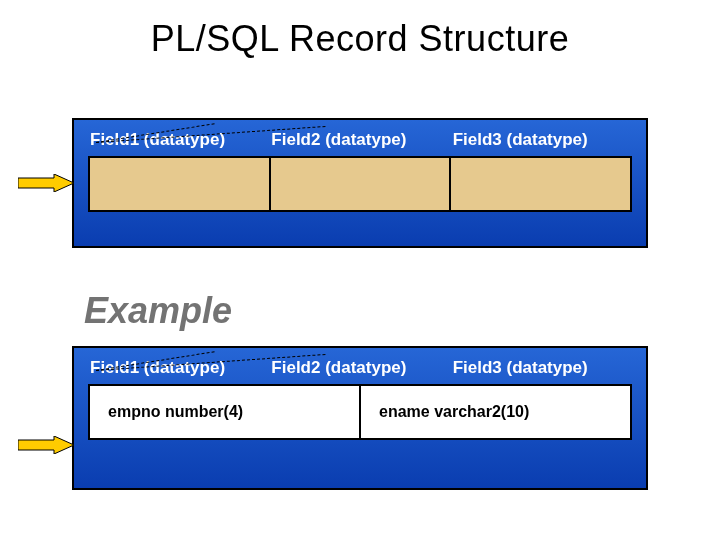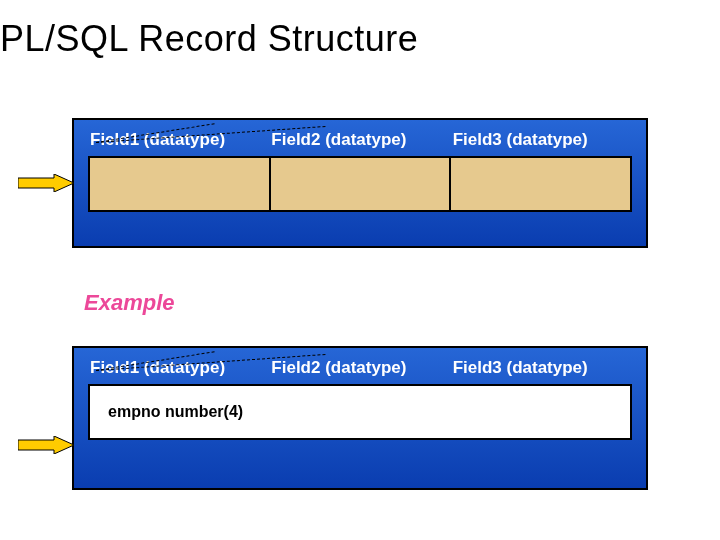--- a/index.html
+++ b/index.html
@@ -8,21 +8,21 @@
     width: 720px;
     height: 540px;
     background: #fff;
     font-family: Arial, Helvetica, sans-serif;
     position: relative;
     overflow: hidden;
   }
   .title {
     font-size: 36px;
     font-weight: normal;
-    text-align: left;
+    text-align: center;
     margin-top: 18px;
     color: #000;
     letter-spacing: 0.5px;
   }
   .panel {
     position: absolute;
     left: 72px;
     width: 576px;
     background: linear-gradient(#2666d6, #0a3db0);
     border: 2px solid #000;
@@ -64,24 +64,24 @@
     overflow: hidden;
   }
   .cell:first-child { margin-left: 0; }
   .cell.blank { background: #e6c98e; }
   .cell.data  { background: #fff; }
 
   .example-label {
     position: absolute;
     left: 84px;
     top: 290px;
-    font-size: 22px;
+    font-size: 36px;
     font-weight: bold;
     font-style: italic;
-    color: #ec4899;
+    color: #737373;
   }
 
   
   .arrow {
     position: absolute;
     width: 56px;
     height: 18px;
   }
   .arrow svg { width: 100%; height: 100%; display: block; }
   .arrow.a1 { left: 18px; top: 174px; }
@@ -118,20 +118,21 @@
 <div class="example-label">Example</div>
 
 <div class="panel bot">
   <div class="headers">
     <div class="hcell">Field1 (datatype)</div>
     <div class="hcell">Field2 (datatype)</div>
     <div class="hcell">Field3 (datatype)</div>
   </div>
   <div class="row">
     <div class="cell data">empno  number(4)</div>
+    <div class="cell data">ename  varchar2(10)</div>
   </div>
 </div>
 
 <div class="leader" style="left:96px; top:370px; width:120px; transform:rotate(-9deg);"></div>
 <div class="leader" style="left:96px; top:370px; width:230px; transform:rotate(-4deg);"></div>
 
 <div class="arrow a1">
   <svg viewBox="0 0 56 18">
     <polygon points="0,4 36,4 36,0 56,9 36,18 36,14 0,14" fill="#ffcc00" stroke="#000" stroke-width="1"></polygon>
   </svg>

